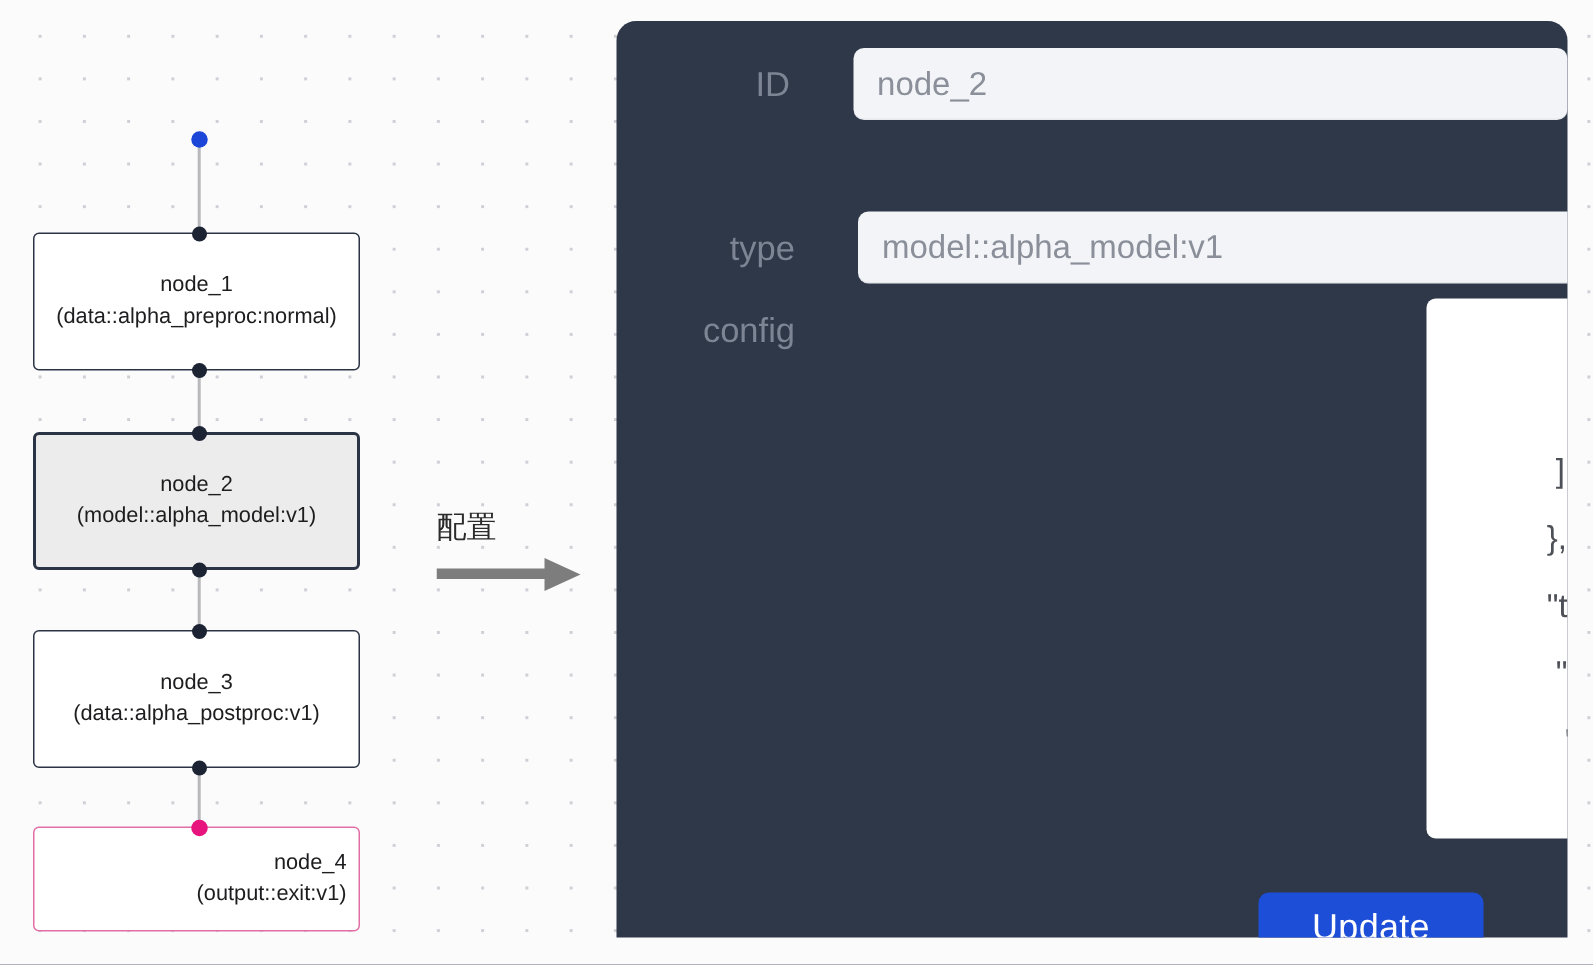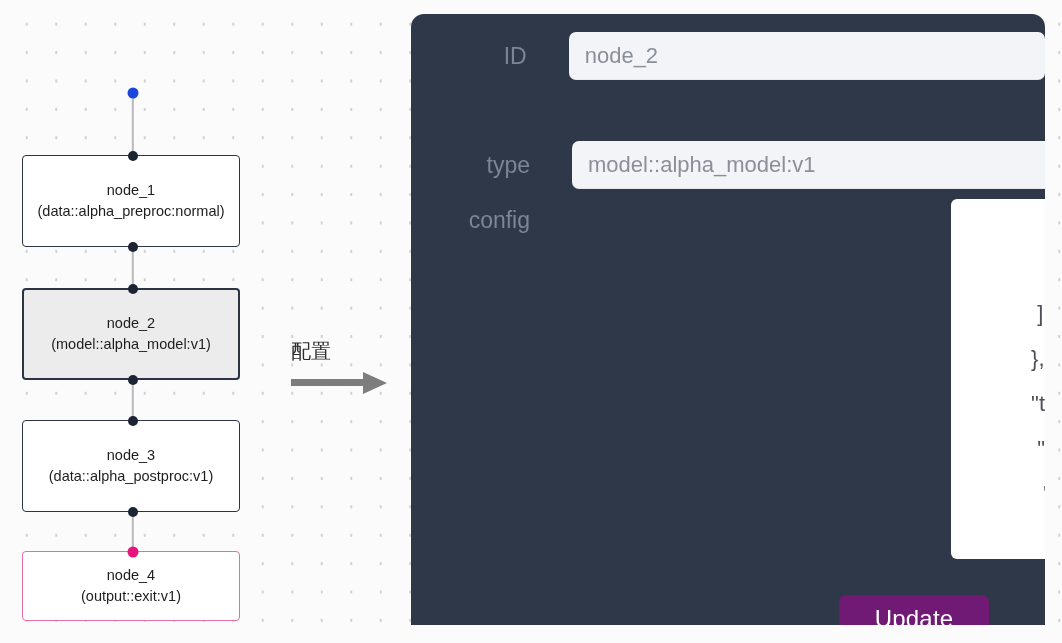--- a/index.html
+++ b/index.html
@@ -52,21 +52,21 @@
     align-items: center;
     justify-content: center;
     text-align: center;
     font-size: 14.5px;
     color: #1d1d1f;
     line-height: 1.42;
     padding: 2px 8px;
   }
   .node .nline { display: block; white-space: pre-wrap; word-break: break-word; }
   .node.blue   { border-color: #5579c6; }
-  .node.pink   { border-color: #e26ea6; }
+  .node.pink   { border-color: #e26ea6; align-items: flex-end; }
   .node.sel    { background: #ececec; border-color: #2b3445; border-width: 2px; }
 
   
   .port {
     position: absolute;
     width: 10px; height: 10px;
     border-radius: 50%;
     background: #1c2333;
     transform: translate(-50%, -50%);
   }
@@ -152,21 +152,21 @@
     white-space: pre;
     overflow: hidden;
     padding-left: 74px;
   }
 
   
   #update-btn {
     position: absolute;
     left: 428px; top: 581px;
     width: 150px; height: 48px;
-    background: #701a75;
+    background: #1d4ed8;
     border-radius: 7px 7px 3px 3px;
     color: #ffffff;
     font-size: 24px;
     display: flex;
     align-items: center;
     justify-content: center;
     letter-spacing: 0.2px;
   }
 </style>
 </head>

